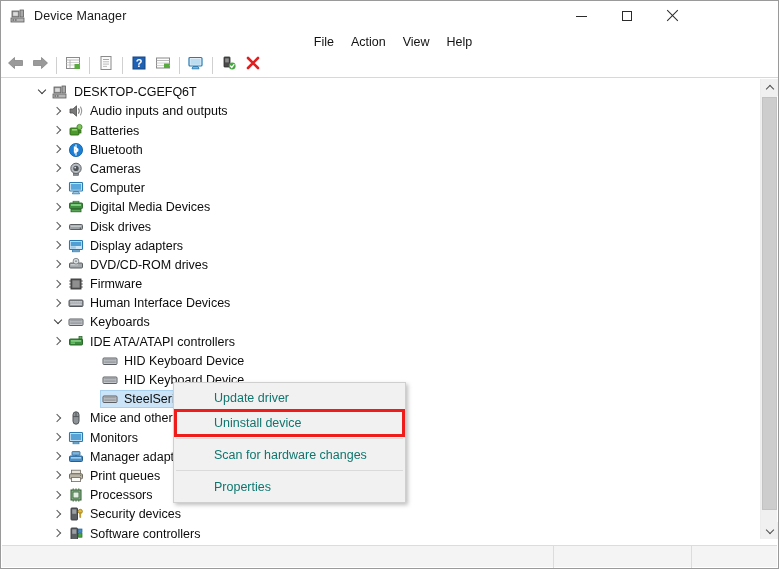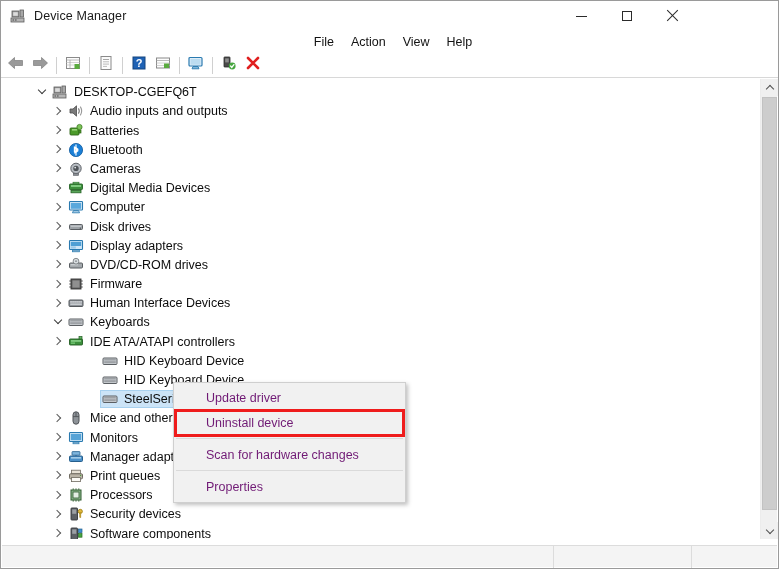--- a/index.html
+++ b/index.html
@@ -227,23 +227,23 @@
     width: 233px;
     background: #f1f1f1;
     border: 1px solid #cfcfcf;
     box-shadow: 2px 2px 4px rgba(0,0,0,.25);
     padding: 2px 0 3px 0;
     z-index: 30;
   }
   .ctx-item {
     height: 25px;
     display: flex; align-items: center;
-    padding-left: 32px;
+    padding-left: 40px;
     font-size: 12.5px;
-    color: #701a75;
+    color: #0f766e;
     cursor: default;
     position: relative;
   }
   .ctx-item.bold { font-weight: normal; }
   .ctx-sep {
     height: 1px; background: #dadada;
     margin: 3px 2px 3px 2px;
   }
   .ctx-highlight {
     position: absolute;
@@ -457,37 +457,37 @@
                 <circle cx="7.2" cy="6.6" r="0.9" fill="#dfe3e6"></circle>
                 <rect x="5.5" y="12.3" width="5" height="2" fill="#8b9096" stroke="#5e6267" stroke-width="0.7"></rect>
               </svg></span>
             <span class="nodelabel">Cameras</span>
           </div>
         </div>
         <div class="node lvl1">
           <span class="twisty collapsed"></span>
           <div class="sel-wrap">
             <span class="nodeicon"><svg width="16" height="16" viewBox="0 0 16 16">
+                <rect x="1.5" y="2.5" width="13" height="8.5" rx="0.8" fill="#e4f0fa" stroke="#2a7ab0" stroke-width="1.1"></rect>
+                <rect x="2.8" y="3.8" width="10.4" height="6" fill="#59a8dc"></rect>
+                <path d="M5.5 11.5 L10.5 11.5 L11.6 13.8 L4.4 13.8 Z" fill="#9fc8e4" stroke="#2a7ab0" stroke-width="0.8"></path>
+              </svg></span>
+            <span class="nodelabel">Computer</span>
+          </div>
+        </div>
+        <div class="node lvl1">
+          <span class="twisty collapsed"></span>
+          <div class="sel-wrap">
+            <span class="nodeicon"><svg width="16" height="16" viewBox="0 0 16 16">
                 <rect x="1.5" y="4" width="13" height="5.5" rx="0.7" fill="#3c8f3c" stroke="#256325" stroke-width="0.9"></rect>
                 <rect x="3" y="5.2" width="10" height="1.6" fill="#8fd98f"></rect>
                 <rect x="3" y="10.4" width="10" height="2.4" fill="#59a659" stroke="#256325" stroke-width="0.8"></rect>
                 <rect x="5" y="2.2" width="6" height="1.6" fill="#6fc46f" stroke="#256325" stroke-width="0.6"></rect>
               </svg></span>
             <span class="nodelabel">Digital Media Devices</span>
-          </div>
-        </div>
-        <div class="node lvl1">
-          <span class="twisty collapsed"></span>
-          <div class="sel-wrap">
-            <span class="nodeicon"><svg width="16" height="16" viewBox="0 0 16 16">
-                <rect x="1.5" y="2.5" width="13" height="8.5" rx="0.8" fill="#e4f0fa" stroke="#2a7ab0" stroke-width="1.1"></rect>
-                <rect x="2.8" y="3.8" width="10.4" height="6" fill="#59a8dc"></rect>
-                <path d="M5.5 11.5 L10.5 11.5 L11.6 13.8 L4.4 13.8 Z" fill="#9fc8e4" stroke="#2a7ab0" stroke-width="0.8"></path>
-              </svg></span>
-            <span class="nodelabel">Computer</span>
           </div>
         </div>
         <div class="node lvl1">
           <span class="twisty collapsed"></span>
           <div class="sel-wrap">
             <span class="nodeicon"><svg width="16" height="16" viewBox="0 0 16 16">
                 <rect x="1.5" y="5.5" width="13" height="5" rx="1" fill="#9ea3a8" stroke="#5a5e62" stroke-width="1"></rect>
                 <rect x="2.8" y="6.6" width="10.4" height="1.1" fill="#cfd3d6"></rect>
                 <circle cx="12.4" cy="9.3" r="0.8" fill="#5a5e62"></circle>
               </svg></span>
@@ -686,21 +686,21 @@
         </div>
         <div class="node lvl1">
           <span class="twisty collapsed"></span>
           <div class="sel-wrap">
             <span class="nodeicon"><svg width="16" height="16" viewBox="0 0 16 16">
                 <rect x="3" y="2" width="6.5" height="12" rx="0.7" fill="#5c6065" stroke="#33363a" stroke-width="0.9"></rect>
                 <rect x="4.2" y="3.4" width="4.1" height="4.4" fill="#9b9fa4"></rect>
                 <rect x="10.4" y="3" width="3.6" height="3.6" fill="#3f8fd0" stroke="#23608f" stroke-width="0.7"></rect>
                 <rect x="10.4" y="7.6" width="3.6" height="3.6" fill="#46a63f" stroke="#2a6b24" stroke-width="0.7"></rect>
               </svg></span>
-            <span class="nodelabel">Software components</span>
+            <span class="nodelabel">Software controllers</span>
           </div>
         </div>
       </div>
   </div>
 
   <div class="vscroll">
     <div class="sb-arrow sb-up"></div>
     <div class="sb-thumb" style="top:18px; height:413px;"></div>
     <div class="sb-arrow sb-down" style="position:absolute;bottom:0;left:0;"></div>
   </div>

